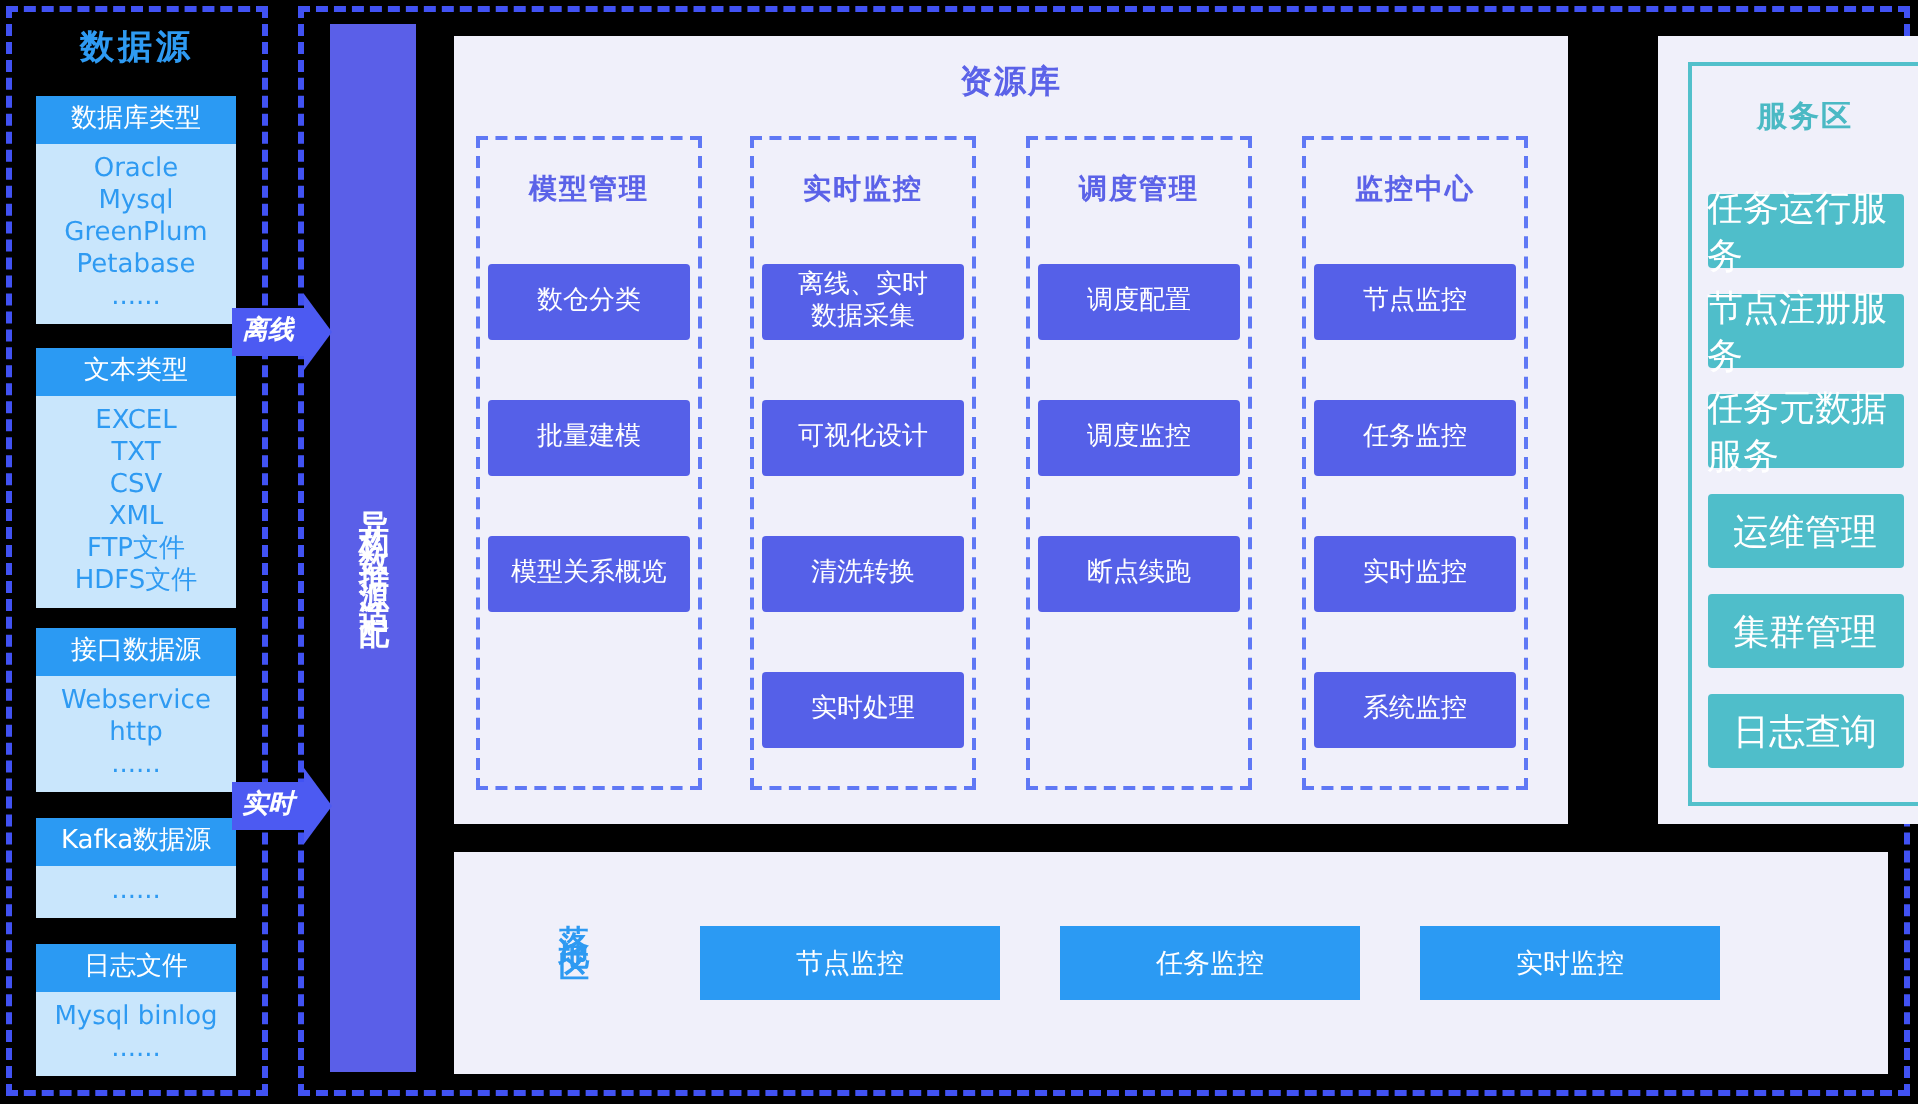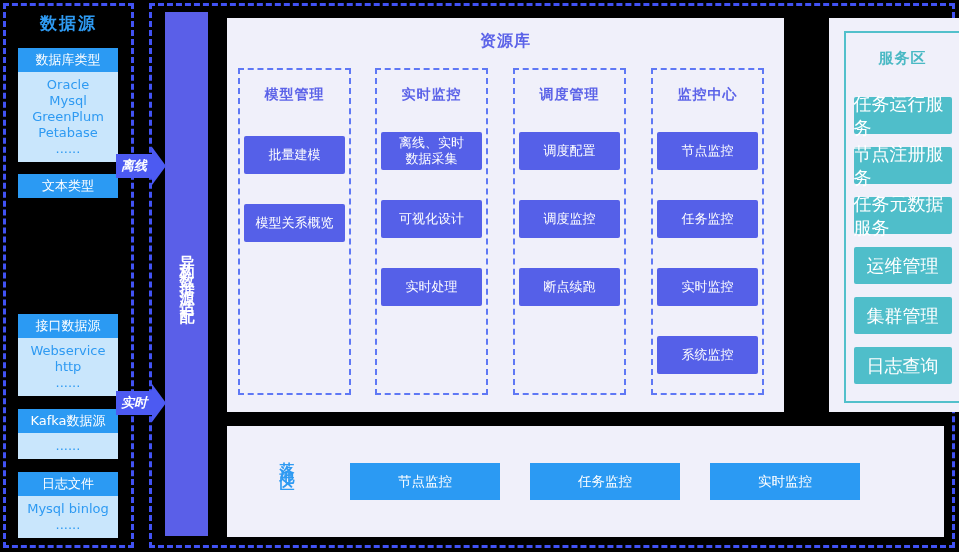--- a/index.html
+++ b/index.html
@@ -80,20 +80,28 @@
         <div>Oracle</div>
         <div>Mysql</div>
         <div>GreenPlum</div>
         <div>Petabase</div>
         <div>......</div>
       </div>
     </div>
 
     <div class="ds-group" style="top:168px">
       <div class="ds-header">文本类型</div>
+      <div class="ds-body">
+        <div>EXCEL</div>
+        <div>TXT</div>
+        <div>CSV</div>
+        <div>XML</div>
+        <div>FTP文件</div>
+        <div>HDFS文件</div>
+      </div>
     </div>
 
     <div class="ds-group" style="top:308px">
       <div class="ds-header">接口数据源</div>
       <div class="ds-body">
         <div>Webservice</div>
         <div>http</div>
         <div>......</div>
       </div>
     </div>
@@ -118,29 +126,31 @@
 
     <div class="adapter-bar">
       <span class="adapter-text">异构数据源适配</span>
     </div>
 
     <div class="panel repo-panel">
       <div class="repo-title">资源库</div>
 
       <div class="repo-col" style="left:11px">
         <div class="col-title">模型管理</div>
+        <div class="pbtn first">数仓分类</div>
         <div class="pbtn">批量建模</div>
         <div class="pbtn">模型关系概览</div>
       </div>
 
       <div class="repo-col" style="left:148px">
         <div class="col-title">实时监控</div>
         <div class="pbtn first">离线、实时
 数据采集</div>
         <div class="pbtn">可视化设计</div>
+        <div class="pbtn">清洗转换</div>
         <div class="pbtn">实时处理</div>
       </div>
 
       <div class="repo-col" style="left:286px">
         <div class="col-title">调度管理</div>
         <div class="pbtn first">调度配置</div>
         <div class="pbtn">调度监控</div>
         <div class="pbtn">断点续跑</div>
       </div>
 

